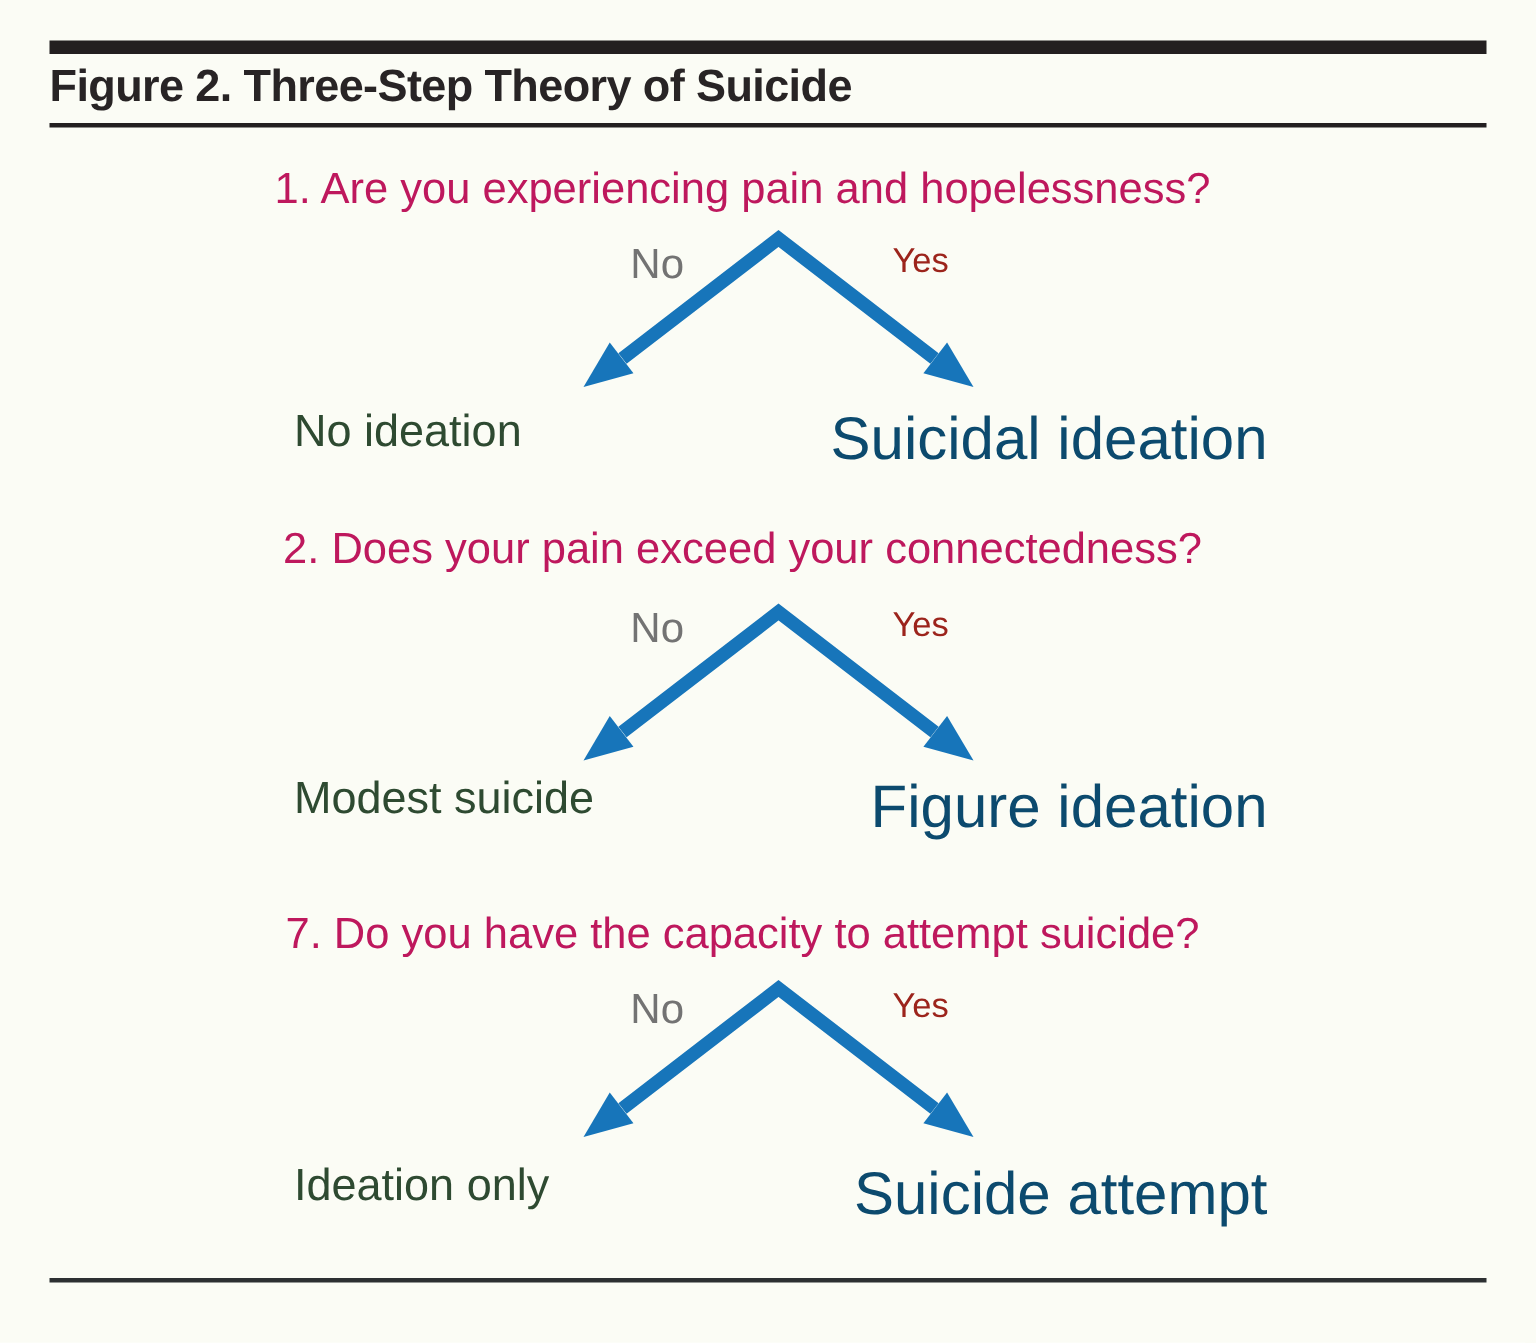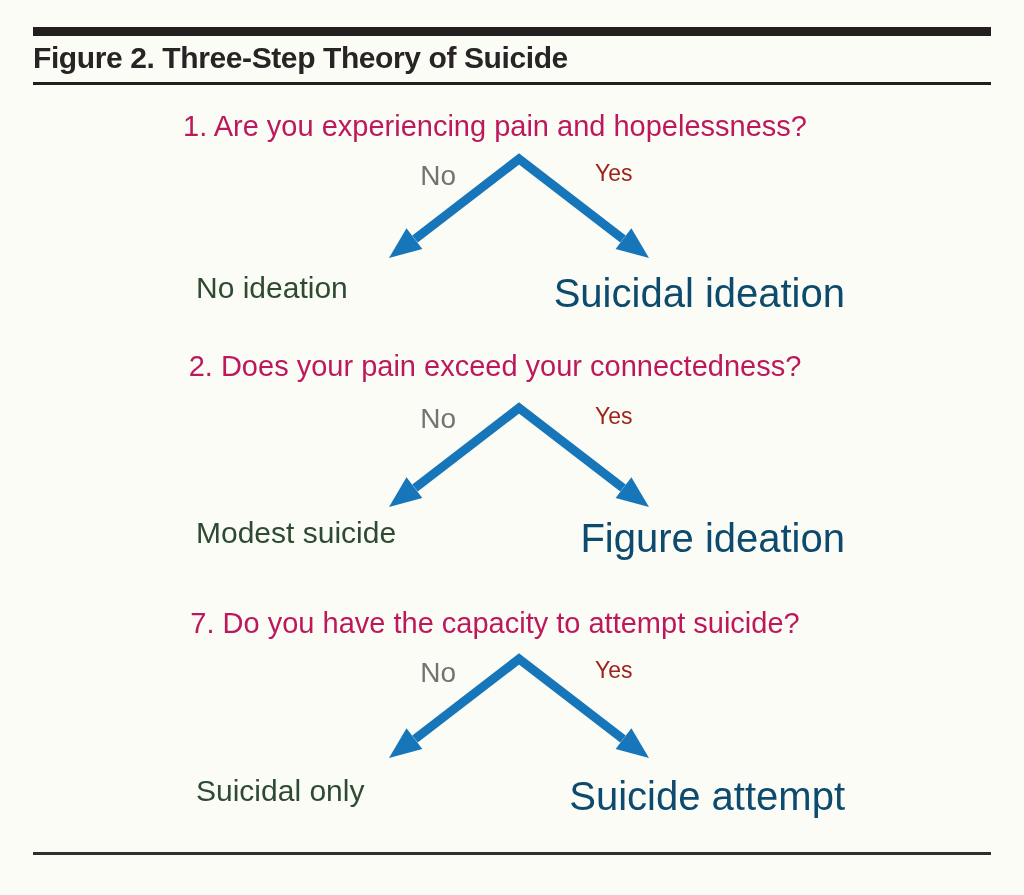--- a/index.html
+++ b/index.html
@@ -87,19 +87,19 @@
 
   <section>
     <div class="question q3">7. Do you have the capacity to attempt suicide?</div>
     <div class="no-label nl3">No</div>
     <div class="yes-label yl3">Yes</div>
     <svg class="arrows a3" viewBox="0 0 268 114">
       <polyline points="30,87 134,7 238,87" fill="none" stroke="#1775ba" stroke-width="9"></polyline>
       <polygon points="4,106 21.5,76.3 37.3,96.9" fill="#1775ba"></polygon>
       <polygon points="264,106 230.6,96.9 246.4,76.3" fill="#1775ba"></polygon>
     </svg>
-    <div class="outcome-left ol3">Suicidal only</div>
+    <div class="outcome-left ol3">Ideation only</div>
     <div class="outcome-right or3">Suicide attempt</div>
   </section>
 
   <div class="rule rule-bottom"></div>
 
 </div>
 
 </body></html>

